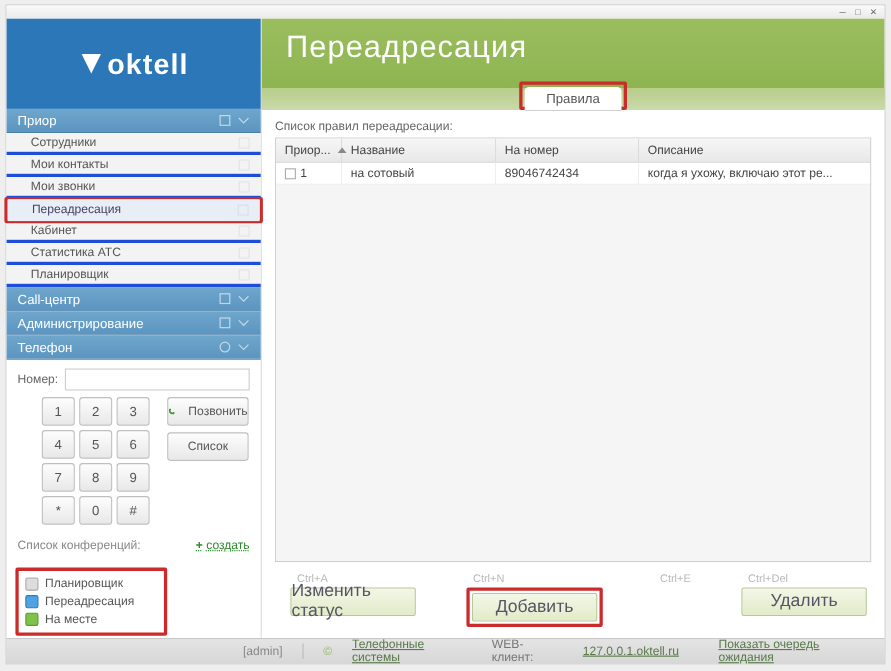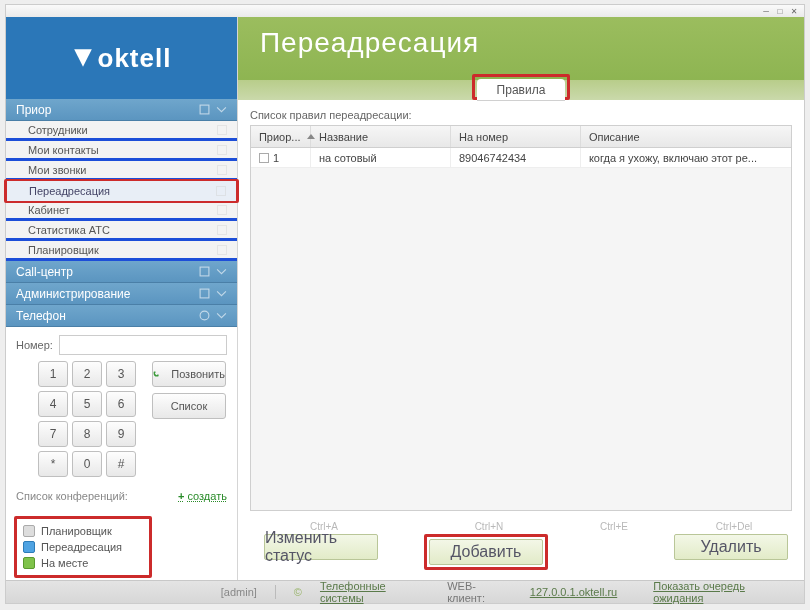--- a/index.html
+++ b/index.html
@@ -90,21 +90,21 @@
   .gh:last-child { border-right:none; }
   .c1{ width:60px; } .c2{ width:140px; } .c3{ width:130px; } .c4{ flex:1; }
   .sort-tri { width:0; height:0; border-left:4px solid transparent; border-right:4px solid transparent; border-bottom:5px solid #888; margin-left:2px; }
   .grow { display:flex; height:20px; align-items:stretch; border-bottom:1px solid #eee; }
   .gc { padding:3px 8px; border-right:1px solid #eee; overflow:hidden; white-space:nowrap; text-overflow:ellipsis; display:flex; align-items:center; gap:4px; }
   .gc:last-child{ border-right:none; }
   .chk { width:10px; height:10px; border:1px solid #aaa; background:#fff; }
   .gbody { background:#fff; }
   .gempty { flex:1; background: #f5f5f5; }
   .actions { padding:10px 4px 10px 4px; display:flex; gap:36px; }
-  .action { display:flex; flex-direction:column; align-items:center; gap:2px;margin-left:10px; }
+  .action { display:flex; flex-direction:column; align-items:flex-start; gap:2px;margin-left:10px; }
   .shortcut { font-size:10px; color:#b8b8b8; margin-left:6px; }
   .abtn {
     width:114px; height:26px; background: linear-gradient(to bottom,#f3f7e7,#e2ebc8);
     border:1px solid #b9c698; border-radius:2px; display:flex; align-items:center; justify-content:center;
     font-size:16px; color:#556; cursor:pointer;
   }
   .abtn-hl { border:3px solid #cc2b2b; padding:2px; }
   .footer {
     height:22px; background: linear-gradient(to bottom,#e4e4e4,#d7d7d7);
     border-top:1px solid #c8c8c8; display:flex; align-items:center; font-size:11px; color:#777;

